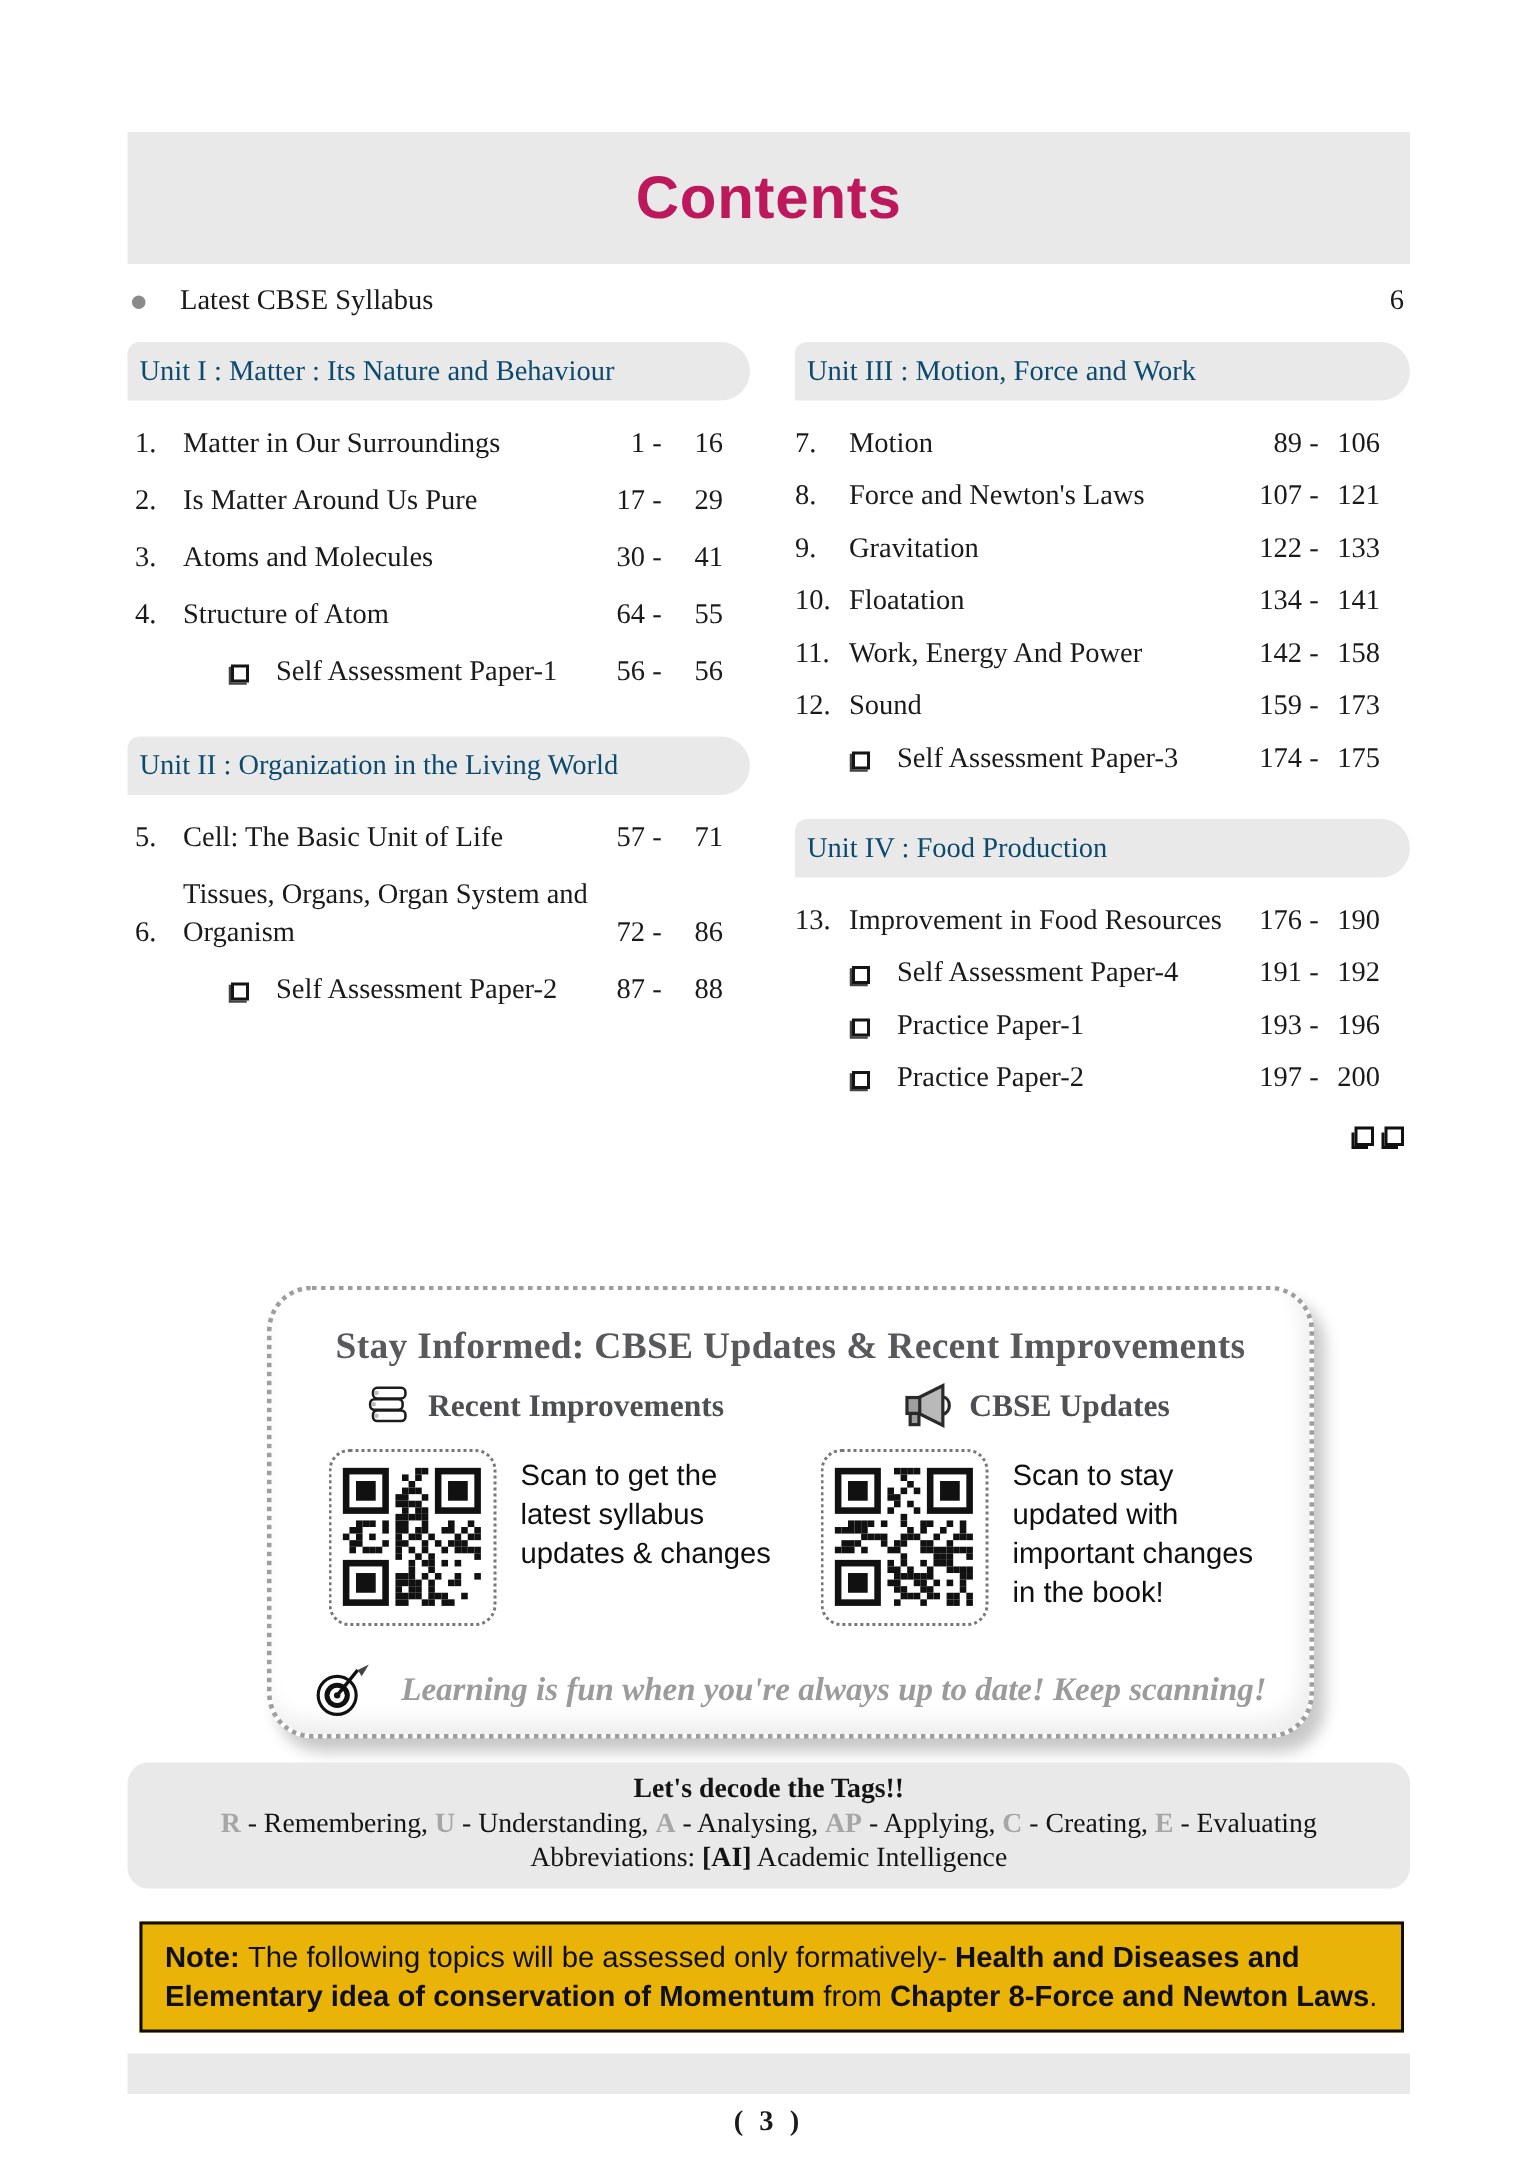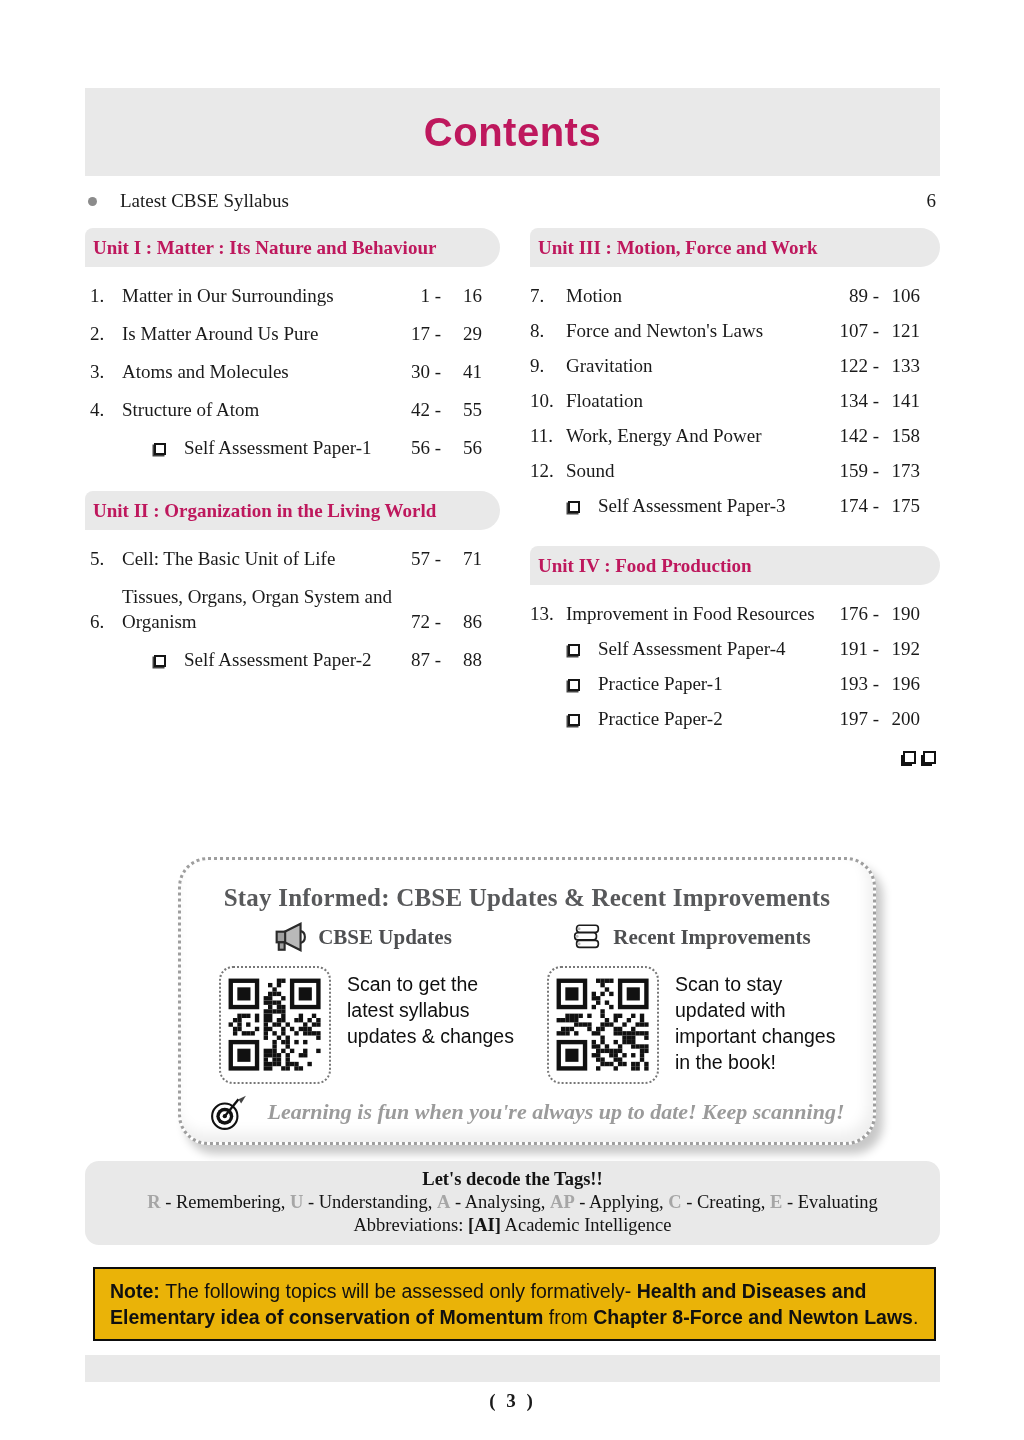--- a/index.html
+++ b/index.html
@@ -20,21 +20,21 @@
   .columns { display: flex; margin-top: 14px; gap: 30px; align-items: flex-start; }
   .col-left { width: 415px; }
   .col-right { width: 410px; }
 
   .unit-header { background: #e9e9e9; border-radius: 9px 22px 22px 0; height: 39px; display: flex; align-items: center; padding-left: 8px; }
   .unit-header + .toc-list { padding-top: 16px; }
   .toc-list { padding-bottom: 6px; }
   .col-left .toc-list { padding-right: 18px; }
   .col-right .toc-list { padding-right: 20px; }
   .toc-list + .unit-header { margin-top: 12px; }
-  .unit-header-label { font-weight: 700; font-size: 19px; color: #be185d; }
+  .unit-header-label { font-weight: 400; font-size: 19px; color: #0c4a6e; }
 
   .toc-row { display: flex; align-items: flex-end; font-size: 19px; line-height: 25px; margin-bottom: 13px; }
   .col-right .toc-row { margin-bottom: 10px; }
   .col-left .toc-row { padding-left: 5px; }
   .num { width: 32px; flex-shrink: 0; }
   .col-right .num { width: 36px; }
   .chk-spacer { width: 64px; flex-shrink: 0; }
   .col-right .chk-spacer { width: 38px; }
   .chk { width: 12px; height: 12px; border: 2px solid #151515; background: #fff; margin-right: 18px; margin-bottom: 5px; flex-shrink: 0; box-shadow: -1.5px 1.5px 0 0 #444; }
   .toc-title { flex: 1; padding-right: 4px; }
@@ -50,21 +50,21 @@
     padding: 22px 18px 12px; box-shadow: 7px 9px 10px rgba(0,0,0,0.22), inset -5px -9px 14px rgba(0,0,0,0.07); }
   .stay-title-row { display: flex; align-items: center; justify-content: center; gap: 8px; height: 32px; flex-direction: column; }
   .stay-title { font-size: 25px; font-weight: 700; color: #58595b; letter-spacing: 0.2px; white-space: nowrap; }
   .stay-subrow { display: flex; margin-top: 8px; height: 30px; }
   .stay-sub { flex: 1; display: flex; align-items: center; justify-content: center; gap: 10px; }
   .stay-sub-label { font-size: 21px; font-weight: 700; color: #4e4f51; }
   .stay-scan-row { display: flex; margin-top: 14px; }
   .scan-cell { flex: 1; display: flex; gap: 16px; padding-left: 20px; }
   .qr-wrap { width: 112px; height: 118px; border: 2px dotted #777; border-radius: 14px; display: flex; align-items: center; justify-content: center; flex-shrink: 0; background: #fff; }
   .scan-text { font-family: "Liberation Sans", sans-serif; font-size: 19.5px; line-height: 26px; color: #0f0f0f; max-width: 215px; padding-top: 5px; }
-  .tagline-row { display: flex; align-items: center; justify-content: center; margin-top: 10px; gap: 20px; height: 36px; }
+  .tagline-row { display: flex; align-items: center; justify-content: center; margin-top: 24px; gap: 20px; height: 36px; }
   .tagline { font-size: 22px; font-style: italic; font-weight: 700; color: #9b9b9b; }
 
   .tags-bar { margin-top: 16px; background: #e9e9e9; border-radius: 14px; padding: 7px 10px 8px; text-align: center; font-size: 18.5px; line-height: 23px; color: #141414; }
   .tags-heading { font-weight: 700; }
   .tag-letter { color: #a6a6a6; font-weight: 700; }
   .abbr-code { font-weight: 700; }
 
   .note-box { margin: 22px 0 0 8px; width: 843px; border: 2.5px solid #0d0d0d; padding: 9px 15px; background: #eab308;
     font-family: "Liberation Sans", sans-serif; font-size: 19.5px; line-height: 26px; color: #101010; }
   .note-box b { font-weight: 700; }
@@ -126,21 +126,21 @@
             <span class="pages">
               <span class="pg-start">30</span>
               <span class="pg-dash">-</span>
               <span class="pg-end">41</span>
             </span>
           </div>
           <div class="toc-row">
             <span class="num">4.</span>
             <span class="toc-title">Structure of Atom</span>
             <span class="pages">
-              <span class="pg-start">42</span>
+              <span class="pg-start">64</span>
               <span class="pg-dash">-</span>
               <span class="pg-end">55</span>
             </span>
           </div>
           <div class="toc-row">
             <span class="chk-spacer"></span>
             <span class="chk"></span>
             <span class="toc-title">Self Assessment Paper-1</span>
             <span class="pages">
               <span class="pg-start">56</span>
@@ -314,38 +314,38 @@
       <span class="stay-title">Stay Informed: CBSE Updates &amp; Recent Improvements</span>
       <svg class="mirror" width="50" height="54" viewBox="0 0 52 56">
         <use href="#star4" x="12" y="10" width="38" height="38" fill="#fdfdfd" stroke="#222" stroke-width="1.6"></use>
         <use href="#star4" x="1" y="2" width="16" height="16" fill="#222"></use>
         <use href="#star4" x="4" y="41" width="11" height="11" fill="#222"></use>
       </svg>
     </div>
 
     <div class="stay-subrow">
       <div class="stay-sub">
-        <svg width="34" height="30" viewBox="0 0 32 28">
-          <polygon points="10,9 25,1.5 25,26.5 10,19" fill="#b9b9b9" stroke="#2a2a2a" stroke-width="2"></polygon>
-          <rect x="2.5" y="9" width="8" height="10" fill="#9f9f9f" stroke="#2a2a2a" stroke-width="2"></rect>
-          <rect x="4.5" y="19" width="5.5" height="7" fill="#9f9f9f" stroke="#2a2a2a" stroke-width="2"></rect>
-          <path d="M25 8.5 A 5 5.6 0 0 1 25 19.5" fill="none" stroke="#2a2a2a" stroke-width="2"></path>
-        </svg>
-        <span class="stay-sub-label">CBSE Updates</span>
-      </div>
-      <div class="stay-sub">
         <svg width="32" height="30" viewBox="0 0 34 30">
           <rect x="6" y="2.5" width="23" height="7.5" rx="3" fill="#fff" stroke="#1c1c1c" stroke-width="1.8"></rect>
           <rect x="4" y="10.5" width="23" height="7.5" rx="3" fill="#fff" stroke="#1c1c1c" stroke-width="1.8"></rect>
           <rect x="6" y="18.5" width="23" height="7.5" rx="3" fill="#fff" stroke="#1c1c1c" stroke-width="1.8"></rect>
           <circle cx="8.5" cy="6.2" r="1.6" fill="#bbb"></circle>
             <circle cx="6.5" cy="14.2" r="1.6" fill="#bbb"></circle>
             <circle cx="8.5" cy="22.2" r="1.6" fill="#bbb"></circle>
         </svg>
         <span class="stay-sub-label">Recent Improvements</span>
+      </div>
+      <div class="stay-sub">
+        <svg width="34" height="30" viewBox="0 0 32 28">
+          <polygon points="10,9 25,1.5 25,26.5 10,19" fill="#b9b9b9" stroke="#2a2a2a" stroke-width="2"></polygon>
+          <rect x="2.5" y="9" width="8" height="10" fill="#9f9f9f" stroke="#2a2a2a" stroke-width="2"></rect>
+          <rect x="4.5" y="19" width="5.5" height="7" fill="#9f9f9f" stroke="#2a2a2a" stroke-width="2"></rect>
+          <path d="M25 8.5 A 5 5.6 0 0 1 25 19.5" fill="none" stroke="#2a2a2a" stroke-width="2"></path>
+        </svg>
+        <span class="stay-sub-label">CBSE Updates</span>
       </div>
     </div>
 
     <div class="stay-scan-row">
       <div class="scan-cell">
         <div class="qr-wrap">
           <svg id="qr1" width="96" height="96" viewBox="0 0 92 92">
               <rect x="47.7" y="1.5" width="4.2" height="4.2" fill="#111"></rect>
               <rect x="51.900000000000006" y="1.5" width="4.2" height="4.2" fill="#111"></rect>
               <rect x="39.300000000000004" y="5.7" width="4.2" height="4.2" fill="#111"></rect>

